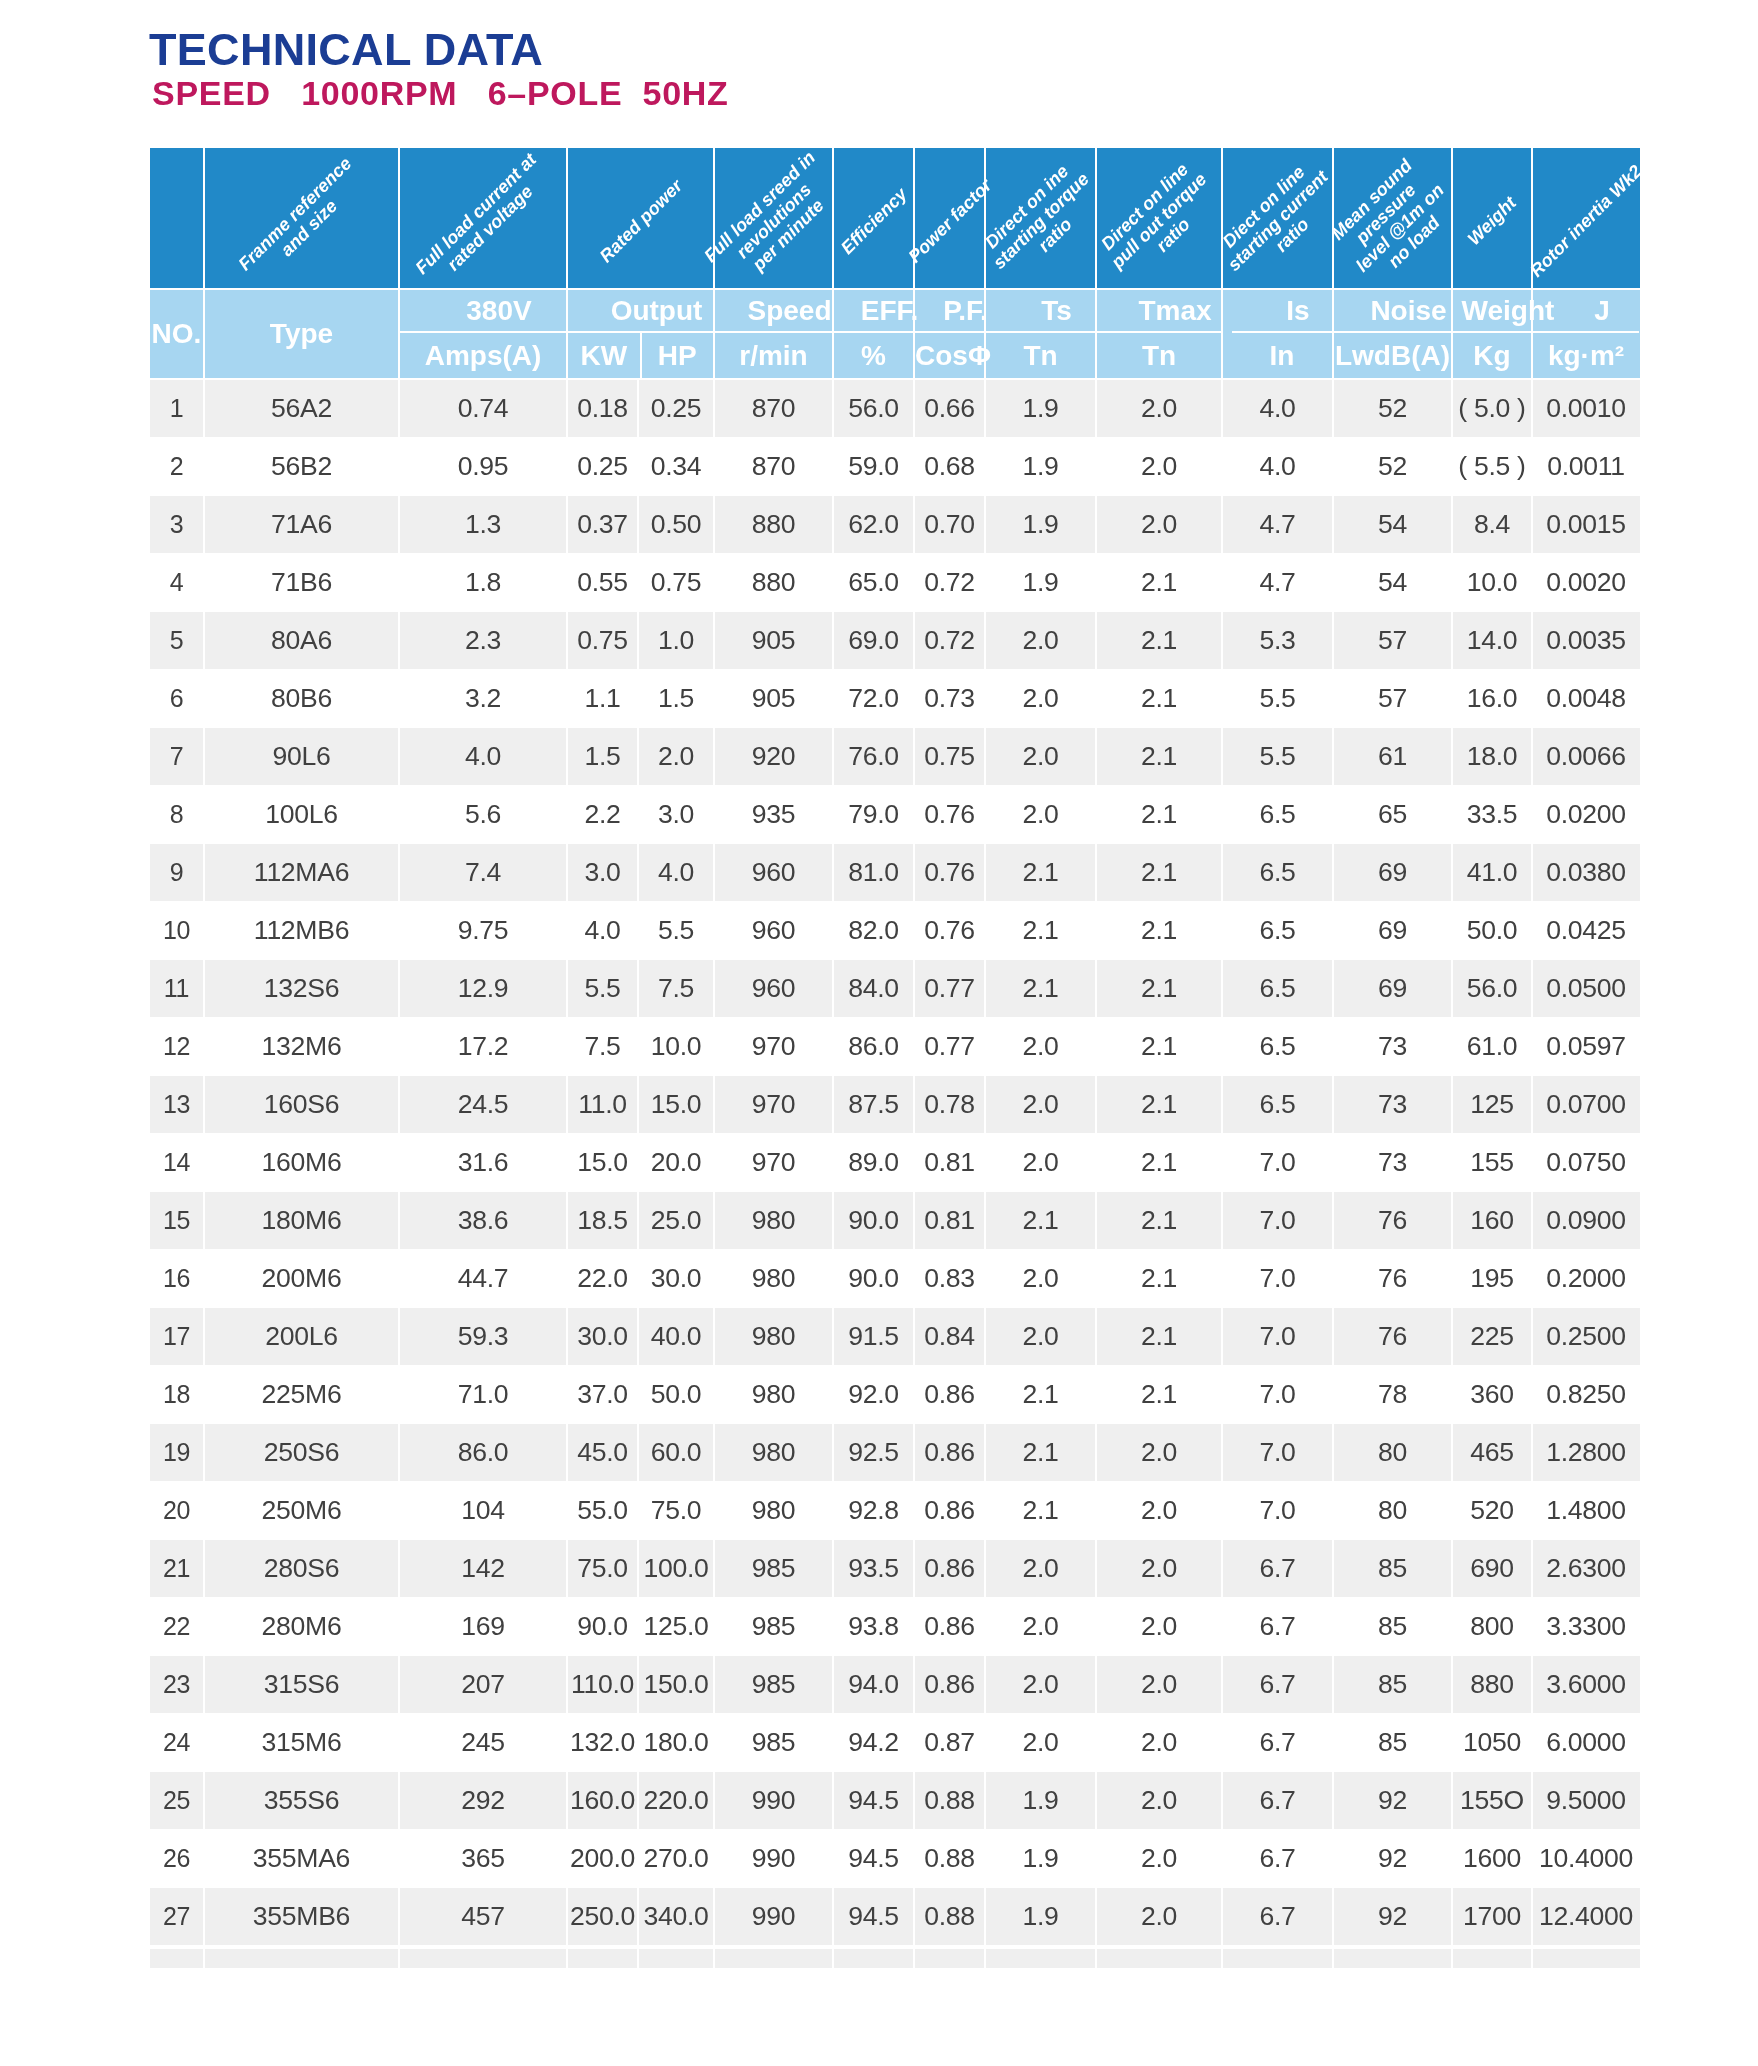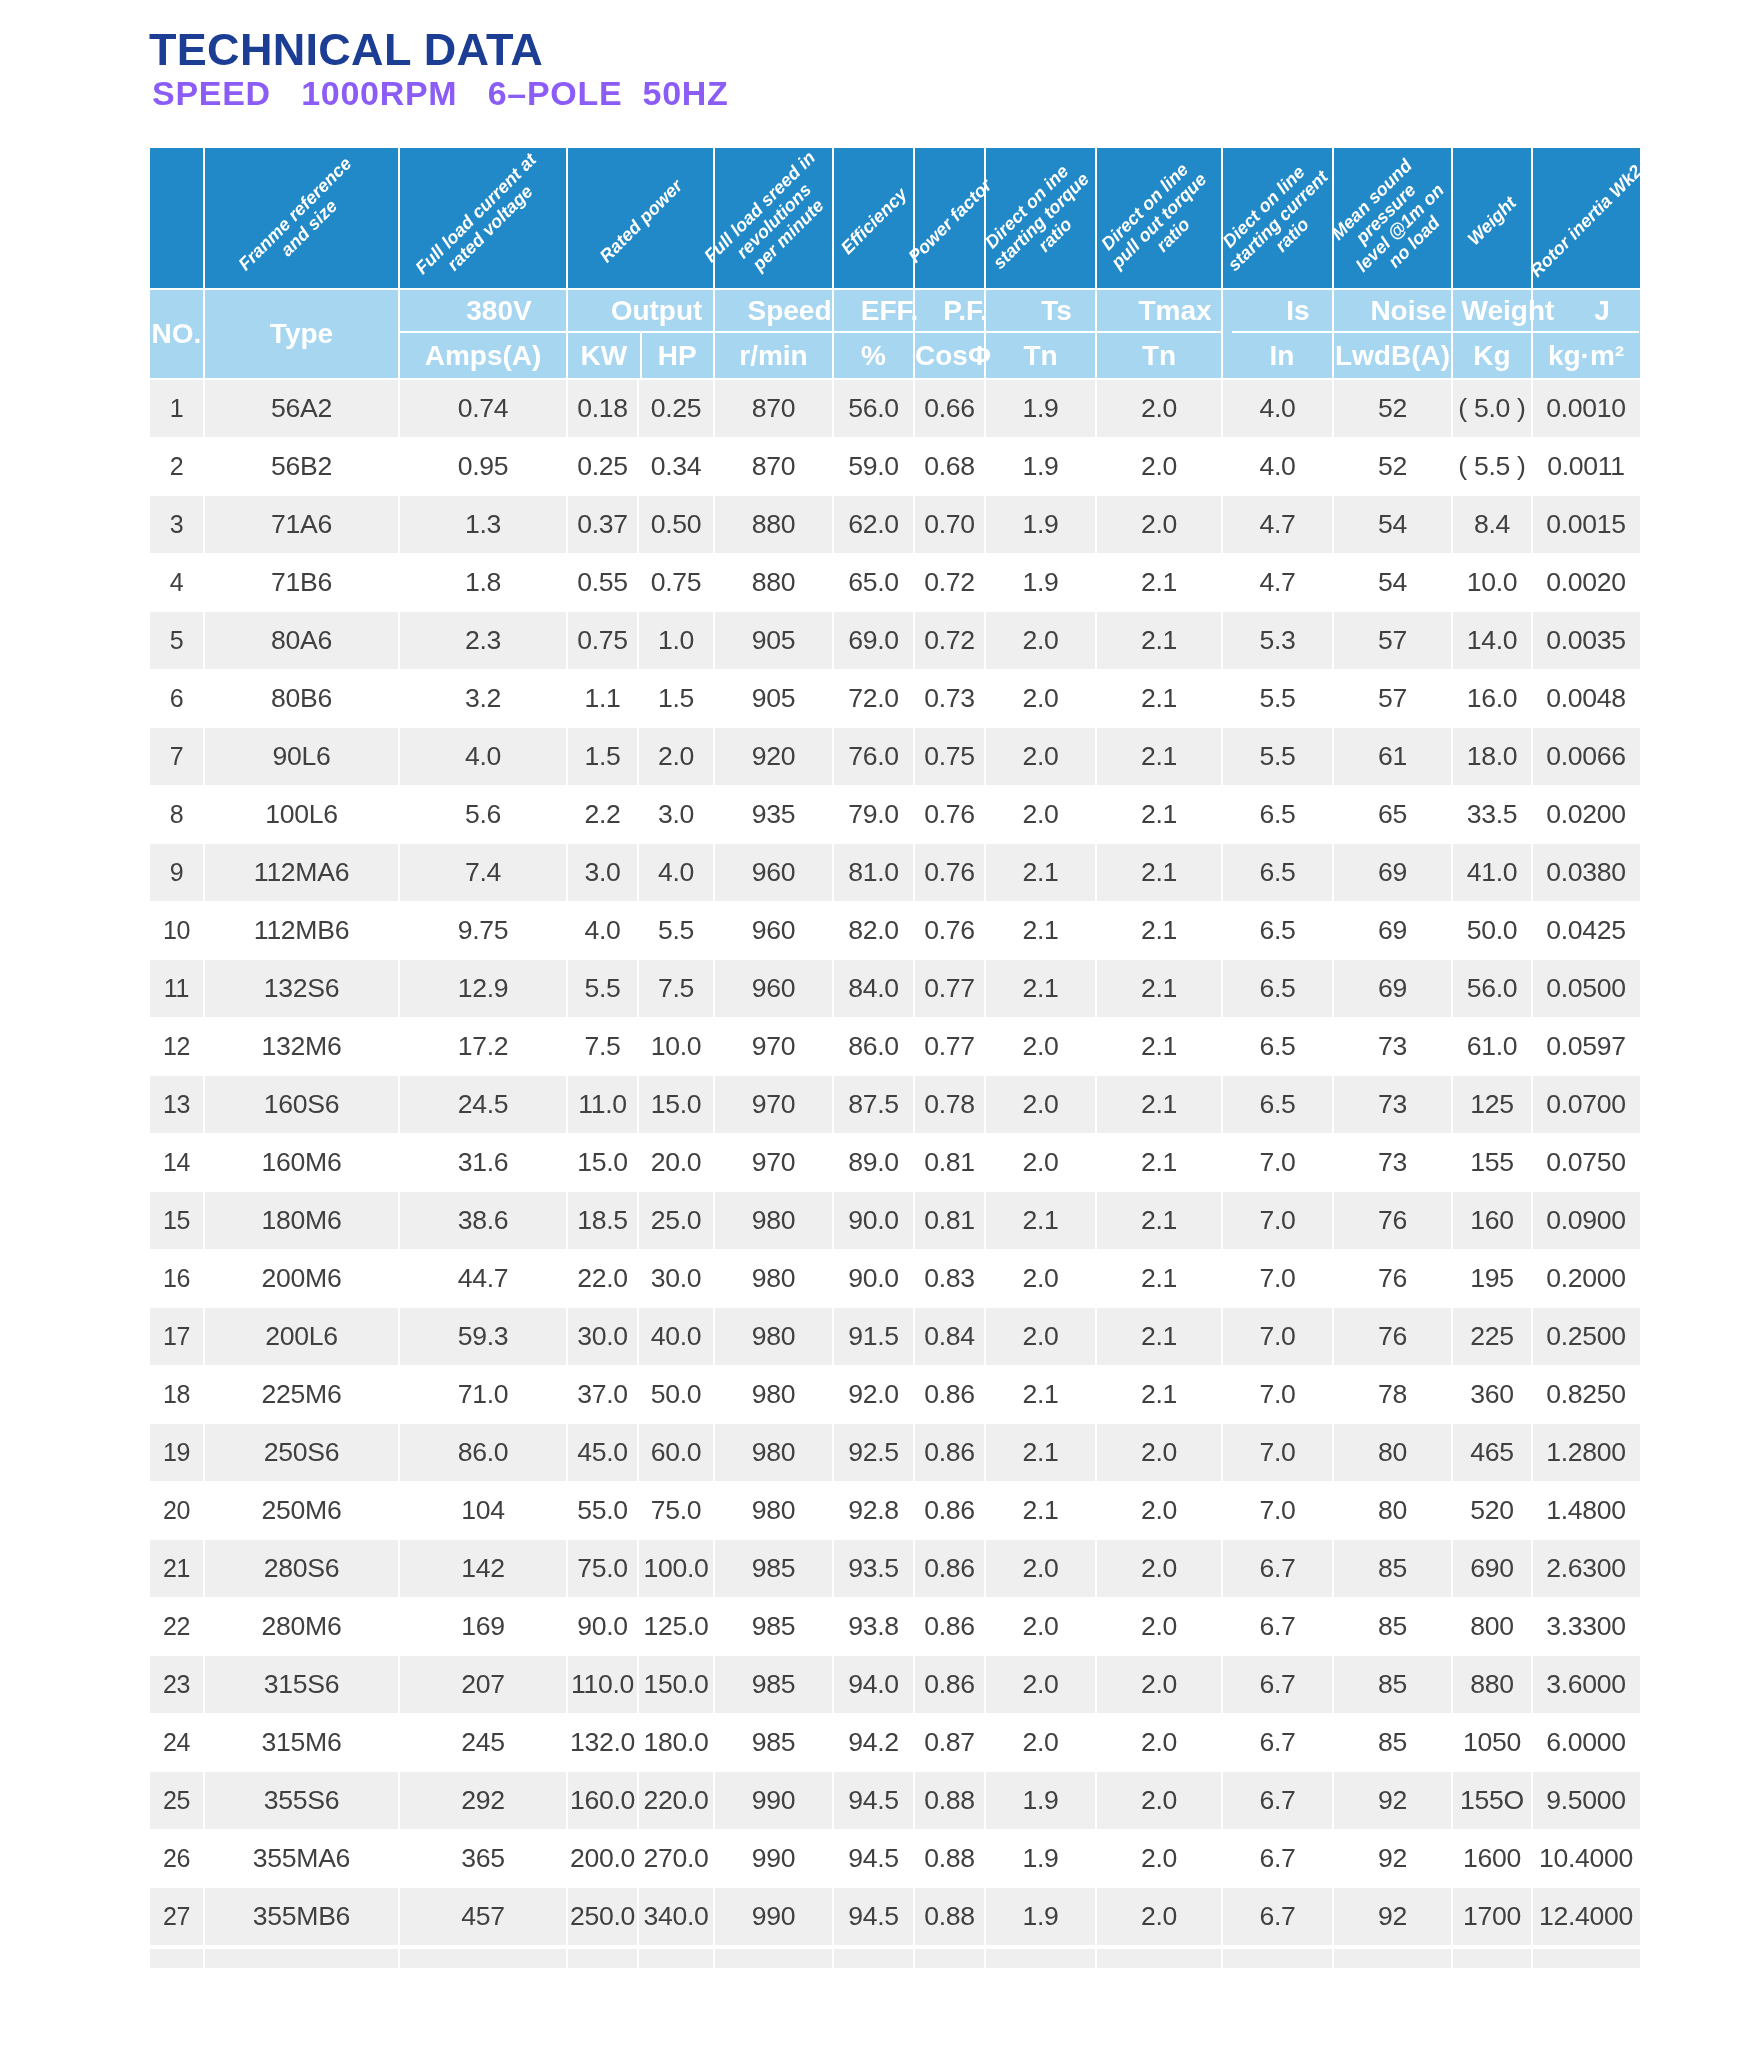--- a/index.html
+++ b/index.html
@@ -1,21 +1,21 @@
 <!DOCTYPE html>
 <html style="font-size:11.2px"><head>
 <meta charset="utf-8">
 <style>
   html,body{margin:0;padding:0;background:#ffffff;}
   .page{position:relative;width:1758px;height:2066px;background:#ffffff;
         font-family:"Liberation Sans", sans-serif;overflow:hidden;}
   .title{position:absolute;left:149px;top:24px;font-size:45px;font-weight:bold;
          color:#1b3d94;letter-spacing:0.3px;}
   .subtitle{position:absolute;left:152px;top:74px;font-size:34px;font-weight:bold;
-            color:#8b5cf6;letter-spacing:0.7px;white-space:pre;}
+            color:#be185d;letter-spacing:0.7px;white-space:pre;}
   .table{position:absolute;left:150px;top:148px;width:1490px;}
 
   
   .band1{display:grid;height:140px;background:#2189c8;border-bottom:2.8px solid #ffffff;}
   .dcell{position:relative;border-right:2.8px solid #ffffff;overflow:visible;}
   .dcell:last-child{border-right:none;}
   .diag{position:absolute;left:50%;top:52%;
         transform:translate(-50%,-50%) rotate(-45deg);
         color:#ffffff;font-style:italic;font-weight:bold;font-size:18px;
         line-height:1.12;white-space:pre;text-align:center;}

